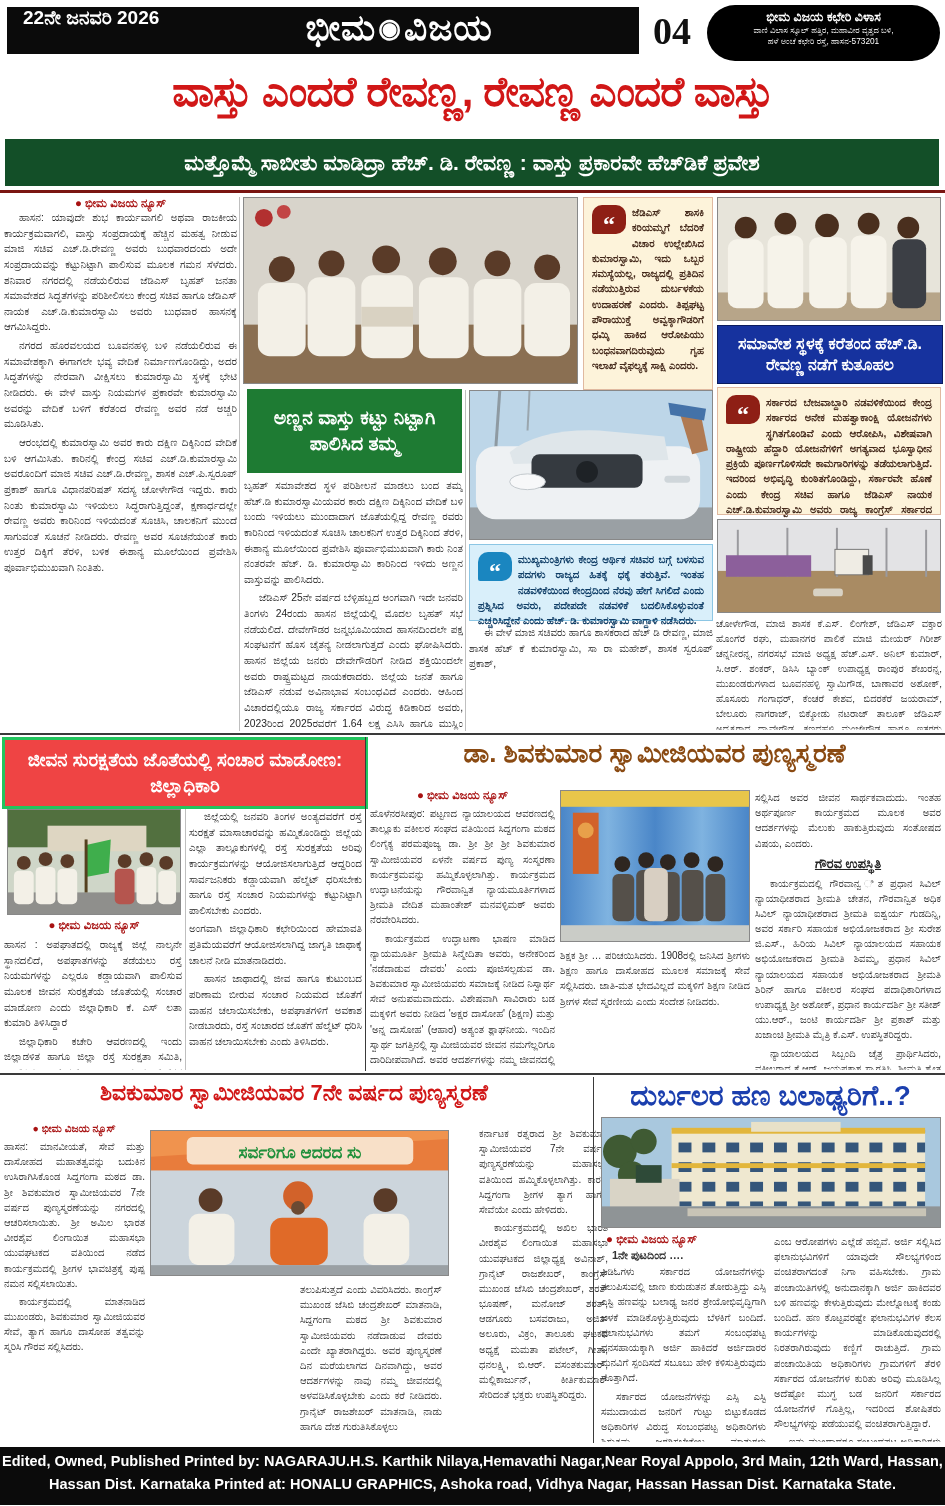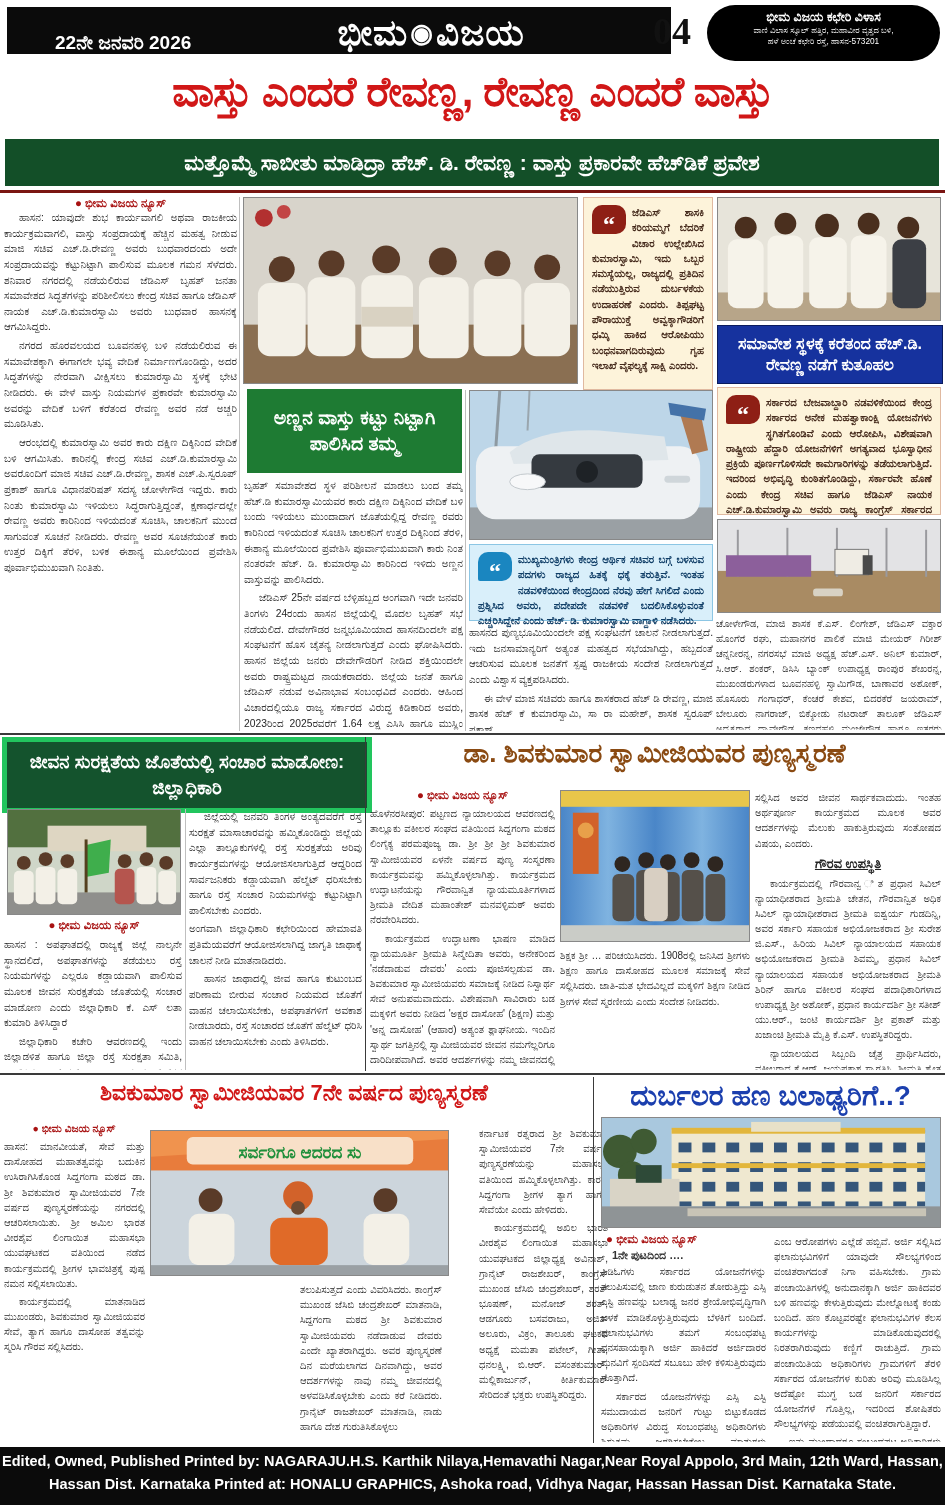--- a/index.html
+++ b/index.html
@@ -4,21 +4,21 @@
 <title>ಭೀಮ ವಿಜಯ — ಪುಟ 04</title>
 <style>
   html,body{margin:0;padding:0;background:#e9e9e9;}
   #page{position:relative;width:945px;height:1506px;background:#ffffff;margin:0 auto;
         font-family:"Liberation Sans", sans-serif;color:#1d1d1d;overflow:hidden;}
   .abs{position:absolute;}
   .body-text{font-size:10.3px;line-height:1.52;text-align:justify;color:#262626;overflow:hidden;}
   .body-text p{margin:0 0 3px 0;text-indent:15px;}
   .byline{font-size:11.5px;font-weight:700;color:#a81212;text-align:center;}
   
-  .header-bar{background:#0b0b0b;color:#fff;display:flex;align-items:flex-end;padding-left:32px;}
+  .header-bar{background:#0b0b0b;color:#fff;display:flex;align-items:flex-start;}
   .date-text{font-size:19px;font-weight:700;padding-left:16px;white-space:nowrap;}
   .masthead{flex:1;text-align:center;font-size:36px;font-weight:900;letter-spacing:1px;white-space:nowrap;}
   .chakra{display:inline-block;font-size:26px;vertical-align:3px;margin:0 2px;}
   .page-num{font-size:38px;font-weight:700;color:#111;text-align:center;font-family:"Liberation Serif",serif;}
   .office-oval{background:#000;border-radius:28px;color:#fff;text-align:center;padding-top:5px;}
   .office-title{font-size:12.5px;font-weight:800;}
   .office-line{font-size:8.3px;line-height:1.35;}
   
   .lead-headline{width:100%;text-align:center;font-size:42px;font-weight:900;color:#d11717;white-space:nowrap;letter-spacing:-1px;}
   .green-bar{background:#134f28;color:#fff;display:flex;align-items:center;justify-content:center;}
@@ -32,22 +32,22 @@
   .green-box{background:#1e7b33;color:#fff;display:flex;align-items:center;justify-content:center;text-align:center;
              font-size:19px;font-weight:800;line-height:1.35;}
   .caption-blue{background:#16329e;color:#fff;display:flex;align-items:center;justify-content:center;text-align:center;
                 font-size:16px;font-weight:800;line-height:1.3;border:1px solid #0a1b5e;}
   .quote-box{background:#fdf3da;border:1px solid #e0b9a0;box-sizing:border-box;padding:7px 8px;
              font-size:10.2px;line-height:1.5;text-align:justify;color:#43281a;font-weight:600;}
   .quote-box.blue{background:#d9effa;border:1px solid #8cc6e4;color:#0f3d66;}
   .q-icon{float:left;width:34px;height:29px;border-radius:10px 10px 10px 2px;background:#8e1f15;color:#fff;
           text-align:center;font-size:24px;line-height:38px;margin:0 6px 2px 0;font-family:"Liberation Serif",serif;}
   .q-icon.blue{background:#1a86c0;}
-  .navy-head{background:#14532d;color:#fff;display:flex;align-items:center;justify-content:center;text-align:center;
-             font-size:18.5px;font-weight:800;line-height:1.4;border:5px solid #22c55e;}
+  .navy-head{background:#ef4444;color:#fff;display:flex;align-items:center;justify-content:center;text-align:center;
+             font-size:18.5px;font-weight:800;line-height:1.4;border:3px solid #22c55e;}
   .brown-head{color:#8a4a12;font-size:26px;font-weight:900;text-align:center;white-space:nowrap;}
   .red-head{color:#d11717;font-size:22px;font-weight:900;text-align:center;white-space:nowrap;}
   .blue-head{color:#1b3fae;font-size:28px;font-weight:900;text-align:center;white-space:nowrap;}
   .subhead-small{font-size:13px;font-weight:800;text-align:center;text-decoration:underline;color:#222;margin:2px 0;}
   .continued{font-size:11px;font-weight:700;color:#333;}
   .footer-bar{background:#0b0b0b;color:#fff;text-align:center;font-size:14.5px;font-weight:700;line-height:1.6;padding-top:3px;}
 </style>
 </head>
 <body>
 
@@ -186,21 +186,20 @@
       <rect x="196" y="86" width="26" height="7" rx="3.5" fill="#cfd6da"></rect>
       <path d="M212 24 L232 20 L240 60 L224 64 Z" fill="#b07a52"></path>
       <path d="M200 12 L238 18 L236 30 L202 24 Z" fill="#4472a8"></path>
     </svg>
   </div>
   <div class="abs quote-box blue" style="left:469px;top:544px;width:244px;height:77px;">
     <span class="q-icon blue">“</span>
     <span>ಮುಖ್ಯಮಂತ್ರಿಗಳು ಕೇಂದ್ರ ಆರ್ಥಿಕ ಸಚಿವರ ಬಗ್ಗೆ ಬಳಸುವ ಪದಗಳು ರಾಜ್ಯದ ಹಿತಕ್ಕೆ ಧಕ್ಕೆ ತರುತ್ತಿವೆ. ಇಂತಹ ನಡವಳಿಕೆಯಿಂದ ಕೇಂದ್ರದಿಂದ ನೆರವು ಹೇಗೆ ಸಿಗಲಿದೆ ಎಂದು ಪ್ರಶ್ನಿಸಿದ ಅವರು, ಪದೇಪದೇ ನಡವಳಿಕೆ ಬದಲಿಸಿಕೊಳ್ಳುವಂತೆ ಎಚ್ಚರಿಸಿದ್ದೇನೆ ಎಂದು ಹೆಚ್. ಡಿ. ಕುಮಾರಸ್ವಾಮಿ ವಾಗ್ದಾಳಿ ನಡೆಸಿದರು.</span>
   </div>
   <div class="abs body-text" style="left:469px;top:625px;width:244px;height:106px;">
-    <p style="text-indent:0;">ಹಾಸನದ ಪುಣ್ಯಭೂಮಿಯಿಂದಲೇ ಪಕ್ಷ ಸಂಘಟನೆಗೆ ಚಾಲನೆ ನೀಡಲಾಗುತ್ತದೆ. ಇದು ಜನಸಾಮಾನ್ಯರಿಗೆ ಅತ್ಯಂತ ಮಹತ್ವದ ಸಭೆಯಾಗಿದ್ದು, ಹಬ್ಬದಂತೆ ಆಚರಿಸುವ ಮೂಲಕ ಜನತೆಗೆ ಸ್ಪಷ್ಟ ರಾಜಕೀಯ ಸಂದೇಶ ನೀಡಲಾಗುತ್ತದೆ ಎಂದು ವಿಶ್ವಾಸ ವ್ಯಕ್ತಪಡಿಸಿದರು.</p>
     <p>ಈ ವೇಳೆ ಮಾಜಿ ಸಚಿವರು ಹಾಗೂ ಶಾಸಕರಾದ ಹೆಚ್ ಡಿ ರೇವಣ್ಣ, ಮಾಜಿ ಶಾಸಕ ಹೆಚ್ ಕೆ ಕುಮಾರಸ್ವಾಮಿ, ಸಾ ರಾ ಮಹೇಶ್, ಶಾಸಕ ಸ್ವರೂಪ್ ಪ್ರಕಾಶ್,</p>
   </div>
 
   <div class="abs rule-dark" style="left:0;top:733px;width:945px;height:2px;"></div>
 
   <div class="abs navy-head" style="left:2px;top:737px;width:360px;height:66px;">
     <span>ಜೀವನ ಸುರಕ್ಷತೆಯ ಜೊತೆಯಲ್ಲಿ ಸಂಚಾರ ಮಾಡೋಣ: ಜಿಲ್ಲಾಧಿಕಾರಿ</span>
   </div>
   <div class="abs photo" style="left:7px;top:809px;width:174px;height:106px;">
     <svg viewBox="0 0 174 106" preserveAspectRatio="none">

